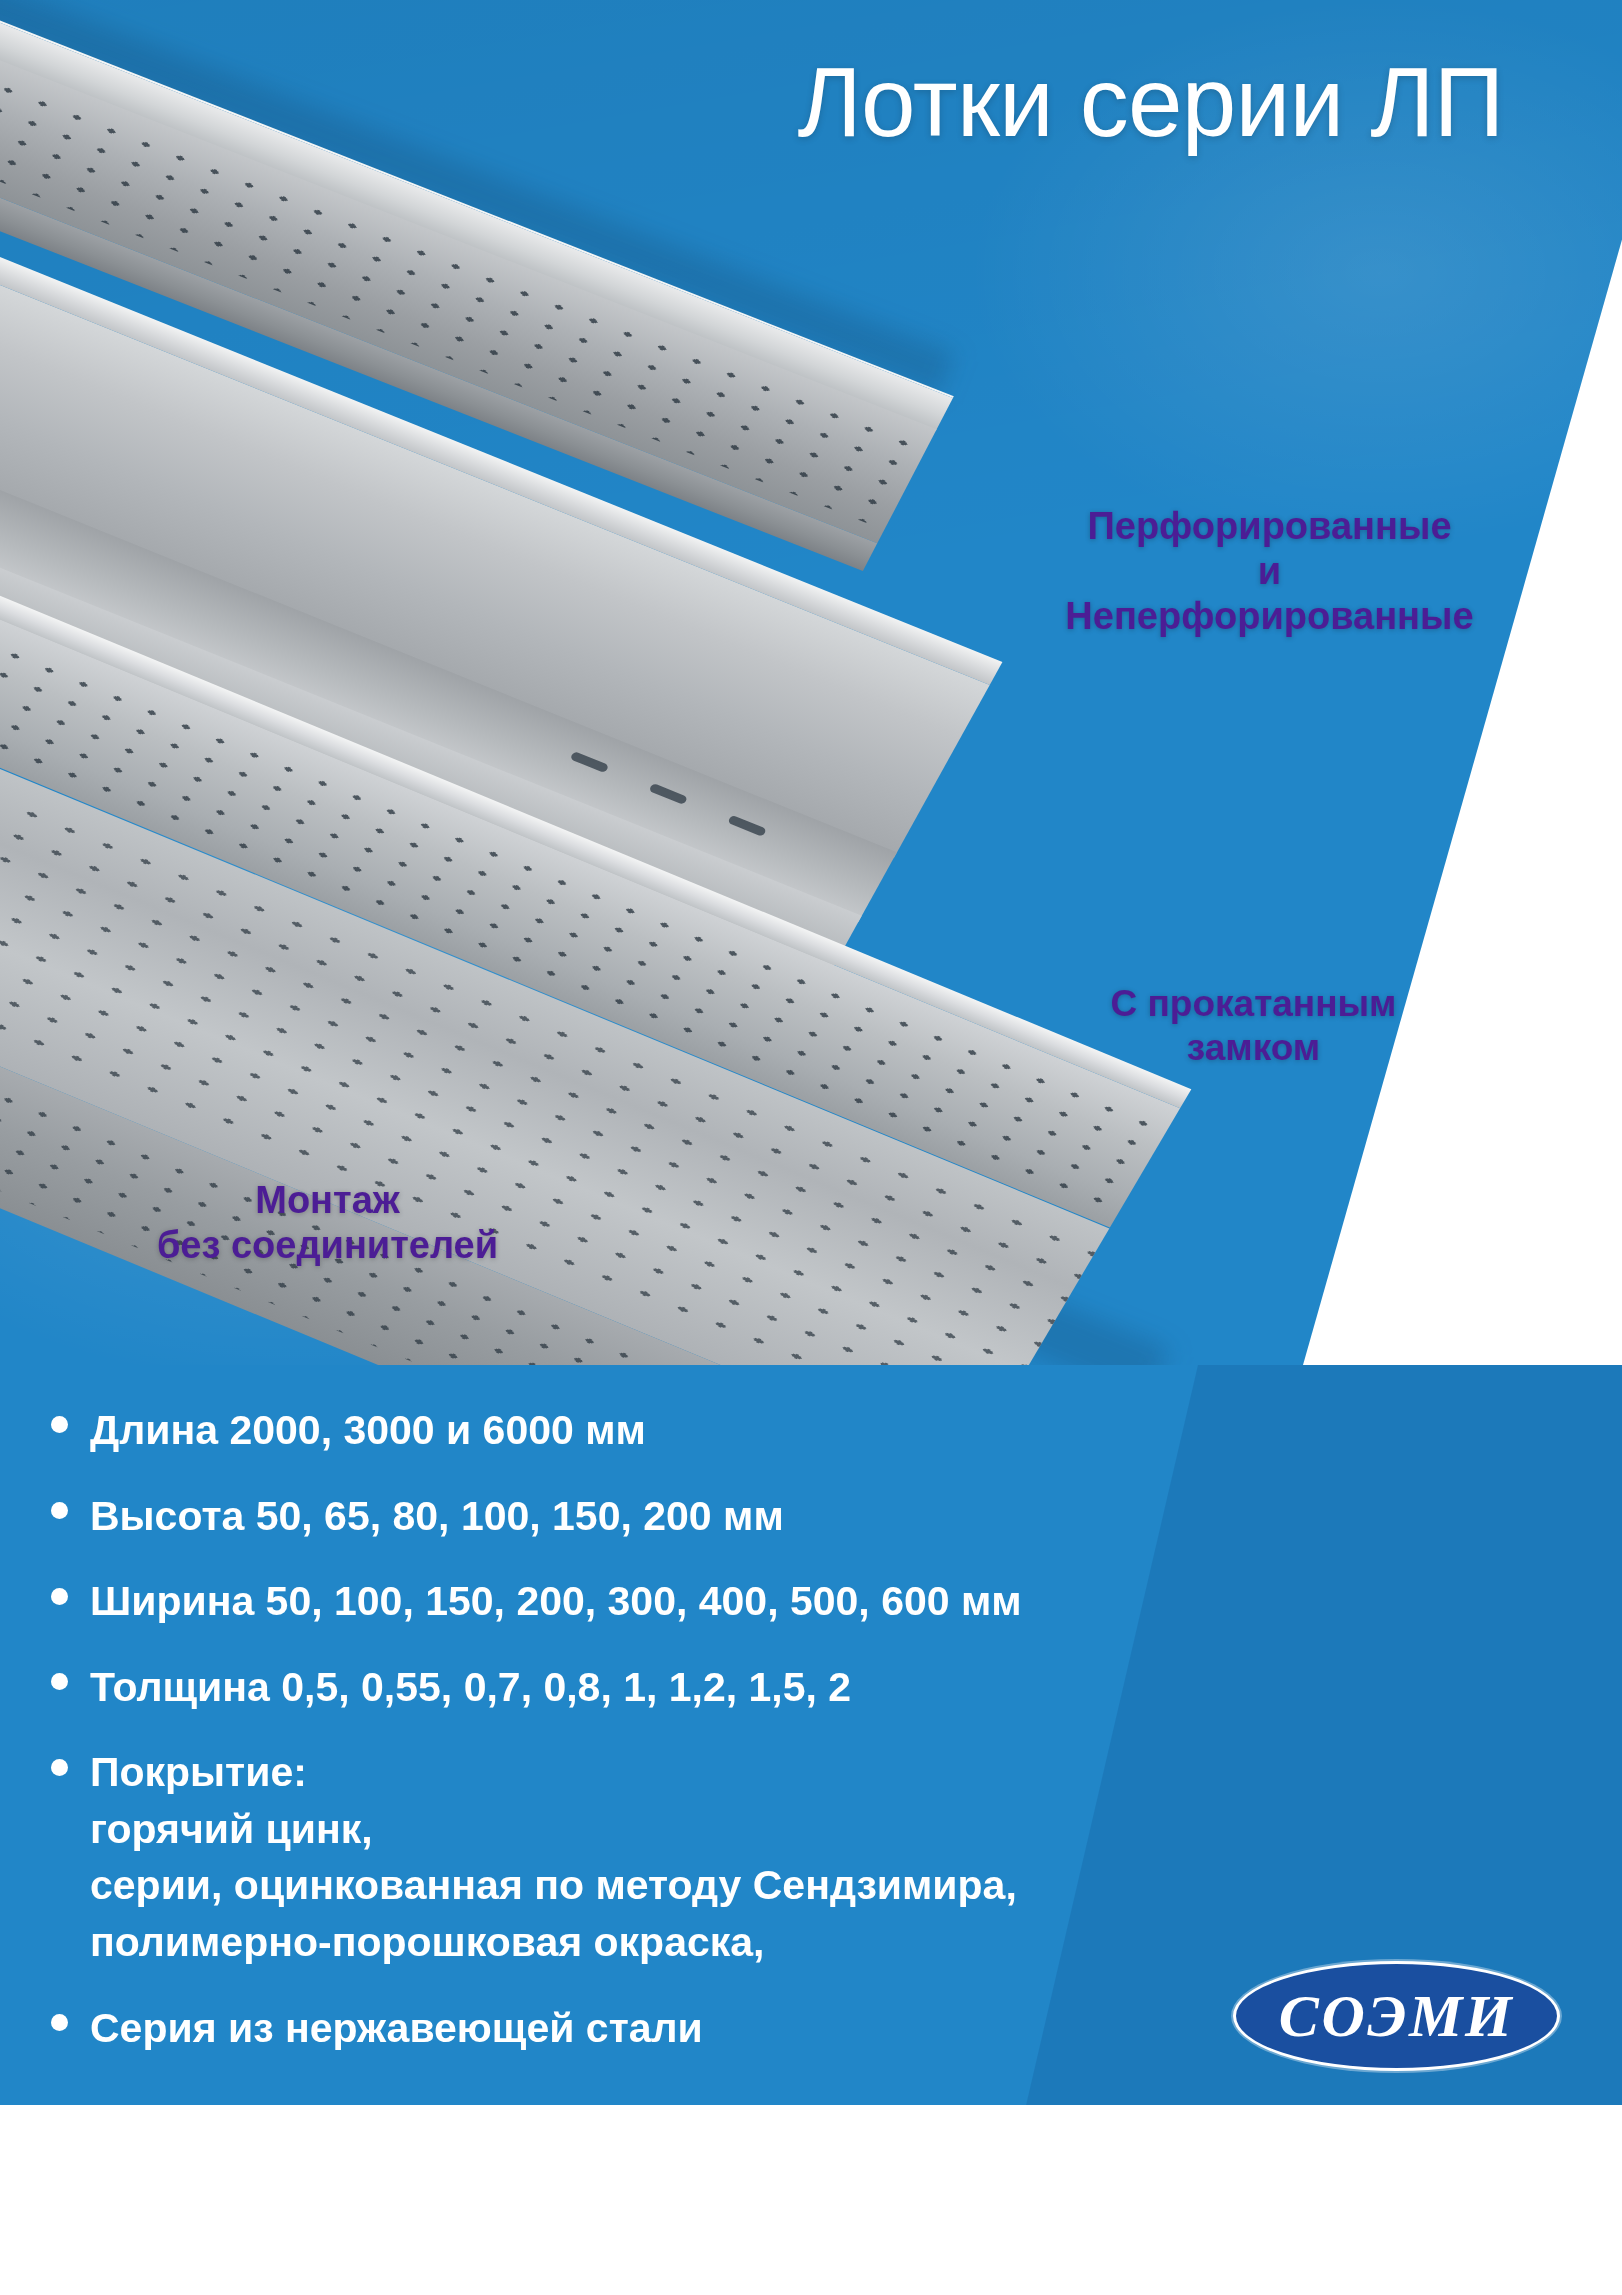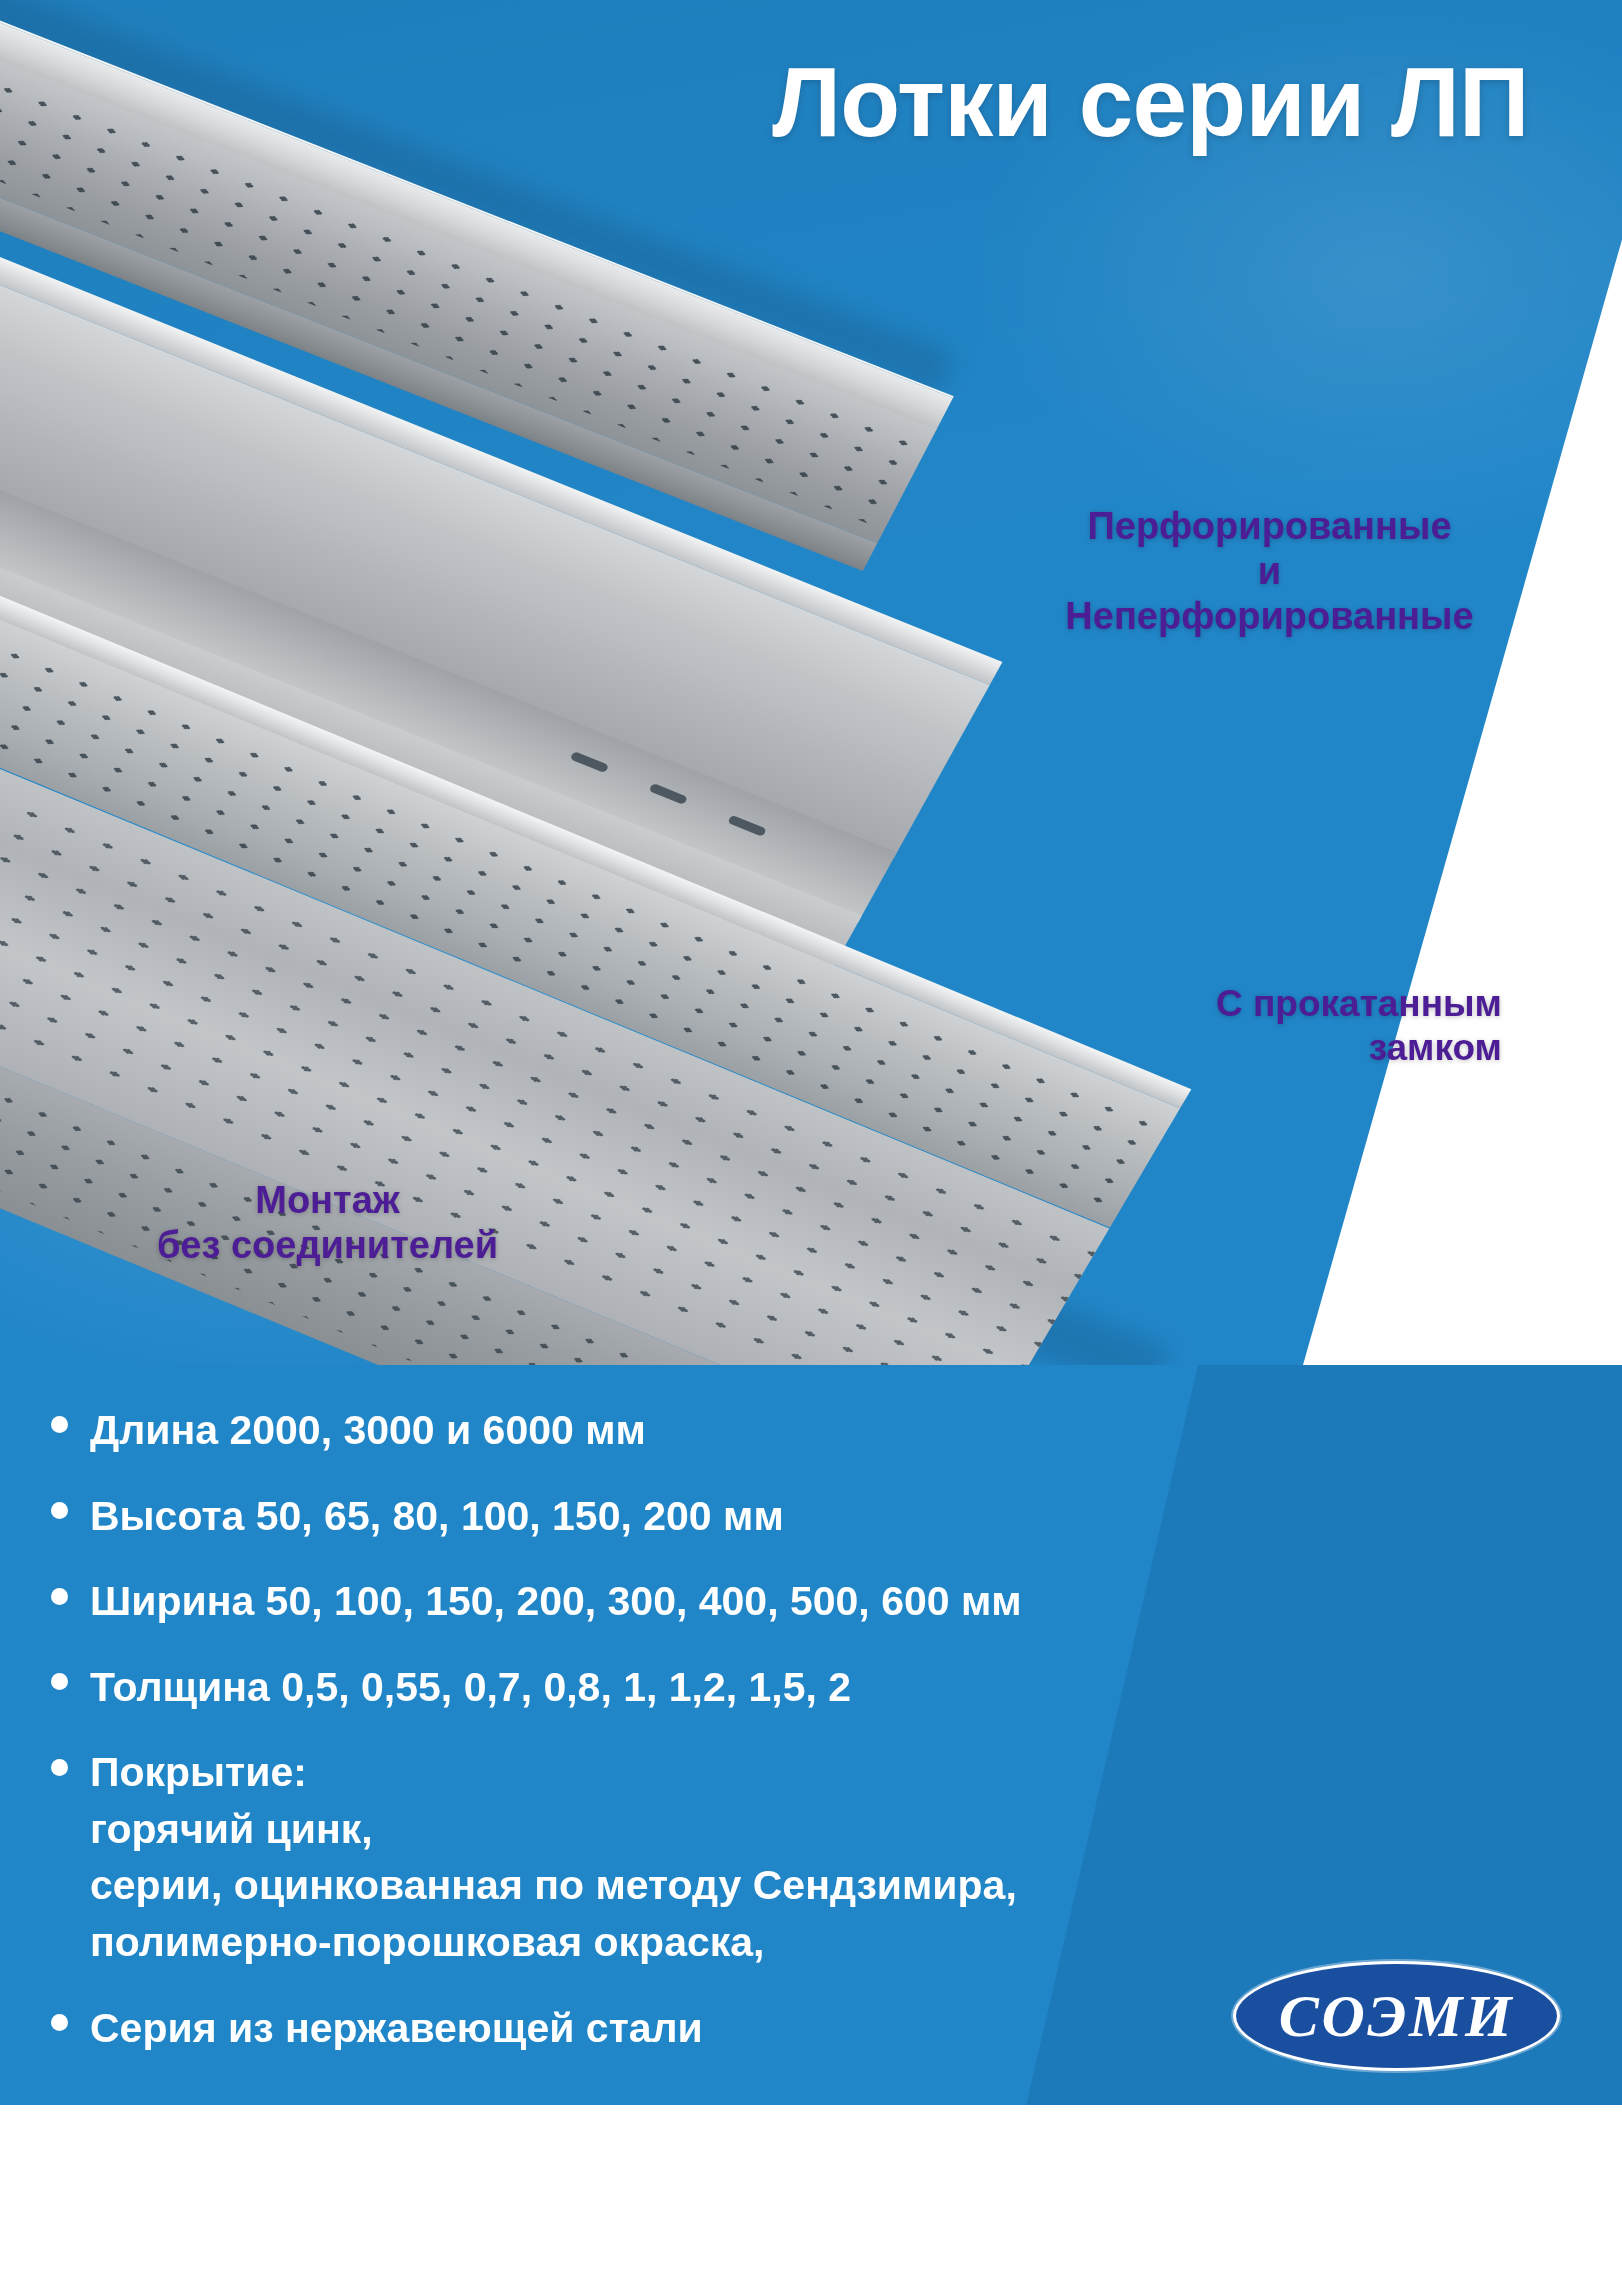--- a/index.html
+++ b/index.html
@@ -180,21 +180,21 @@
 
   
   #hero-title {
     position: absolute;
     right: 60px;
     top: 51px;
     width: 825px;
     text-align: center;
     color: #ffffff;
     font-size: 98px;
-    font-weight: bold;
+    font-weight: normal;
     line-height: 1.06;
     letter-spacing: -0.7px;
     text-shadow: 0 2px 7.9px rgba(0,0,0,0.18);
   }
 
   .hero-caption {
     position: absolute;
     color: #4c1d95;
     font-weight: bold;
     text-shadow: 0 1.3px 5.2px rgba(0,0,0,0.25);
@@ -344,21 +344,21 @@
       </div>
 
     </div>
 
     <div id="hero-title">Лотки серии ЛП</div>
 
     <div class="hero-caption" id="cap-perf" style="white-space: pre-line;">Перфорированные
 и
 Неперфорированные</div>
 
-    <div class="hero-caption" id="cap-lock" style="white-space: pre-line; text-align: right;">С прокатанным
+    <div class="hero-caption" id="cap-lock" style="white-space: pre-line;">С прокатанным
 замком</div>
 
     <div class="hero-caption" id="cap-mount" style="white-space: pre-line; text-align: center;">Монтаж
 без соединителей</div>
 
   </div>
 
   <div id="specs">
     <div id="specs-wedge"></div>
 

